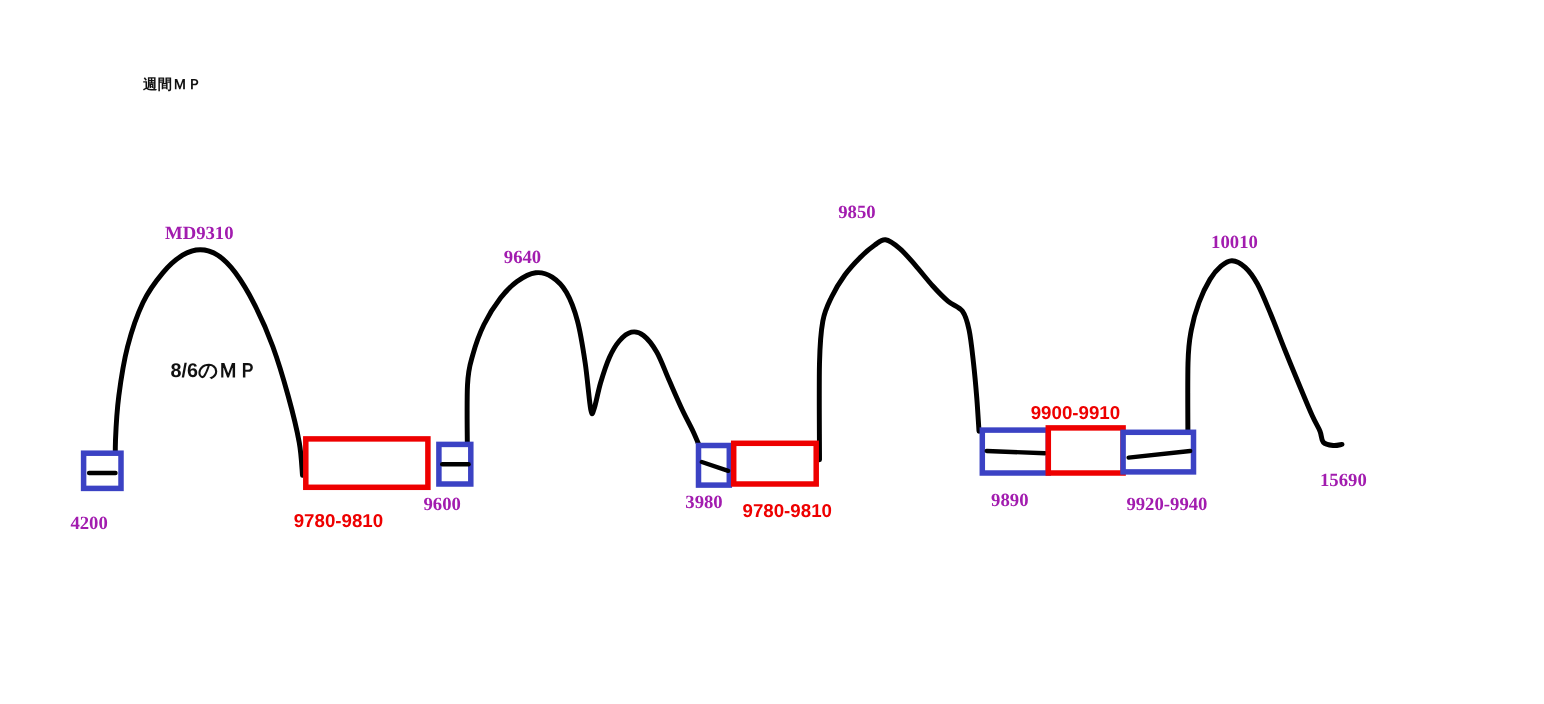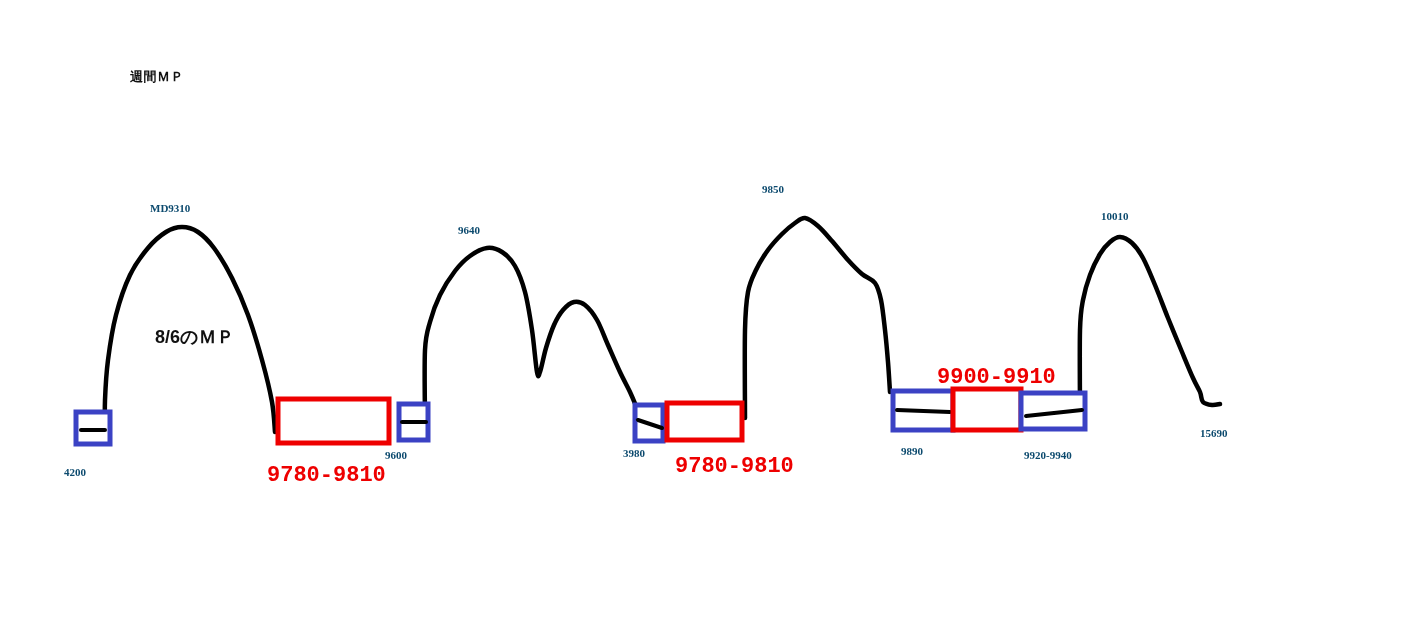--- a/index.html
+++ b/index.html
@@ -21,30 +21,30 @@
     top: 0;
     width: 1404px;
     height: 640px;
   }
   .label {
     position: absolute;
     white-space: nowrap;
     line-height: 1;
   }
   .label-blue {
-    color: #0c4a6e;
+    color: #a21caf;
     font-family: "Liberation Serif", serif;
     font-weight: bold;
-    font-size: 11px;
+    font-size: 17px;
   }
   .label-red {
     color: #ee0000;
-    font-family: Liberation Mono, monospace;
+    font-family: Liberation Sans, sans-serif;
     font-weight: bold;
-    font-size: 22px;
+    font-size: 17px;
   }
   .label-black {
     color: #111111;
     font-family: "Liberation Sans", sans-serif;
     font-weight: bold;
     font-size: 18px;
   }
   .title-text {
     color: #111111;
     font-family: "Liberation Sans", sans-serif;

